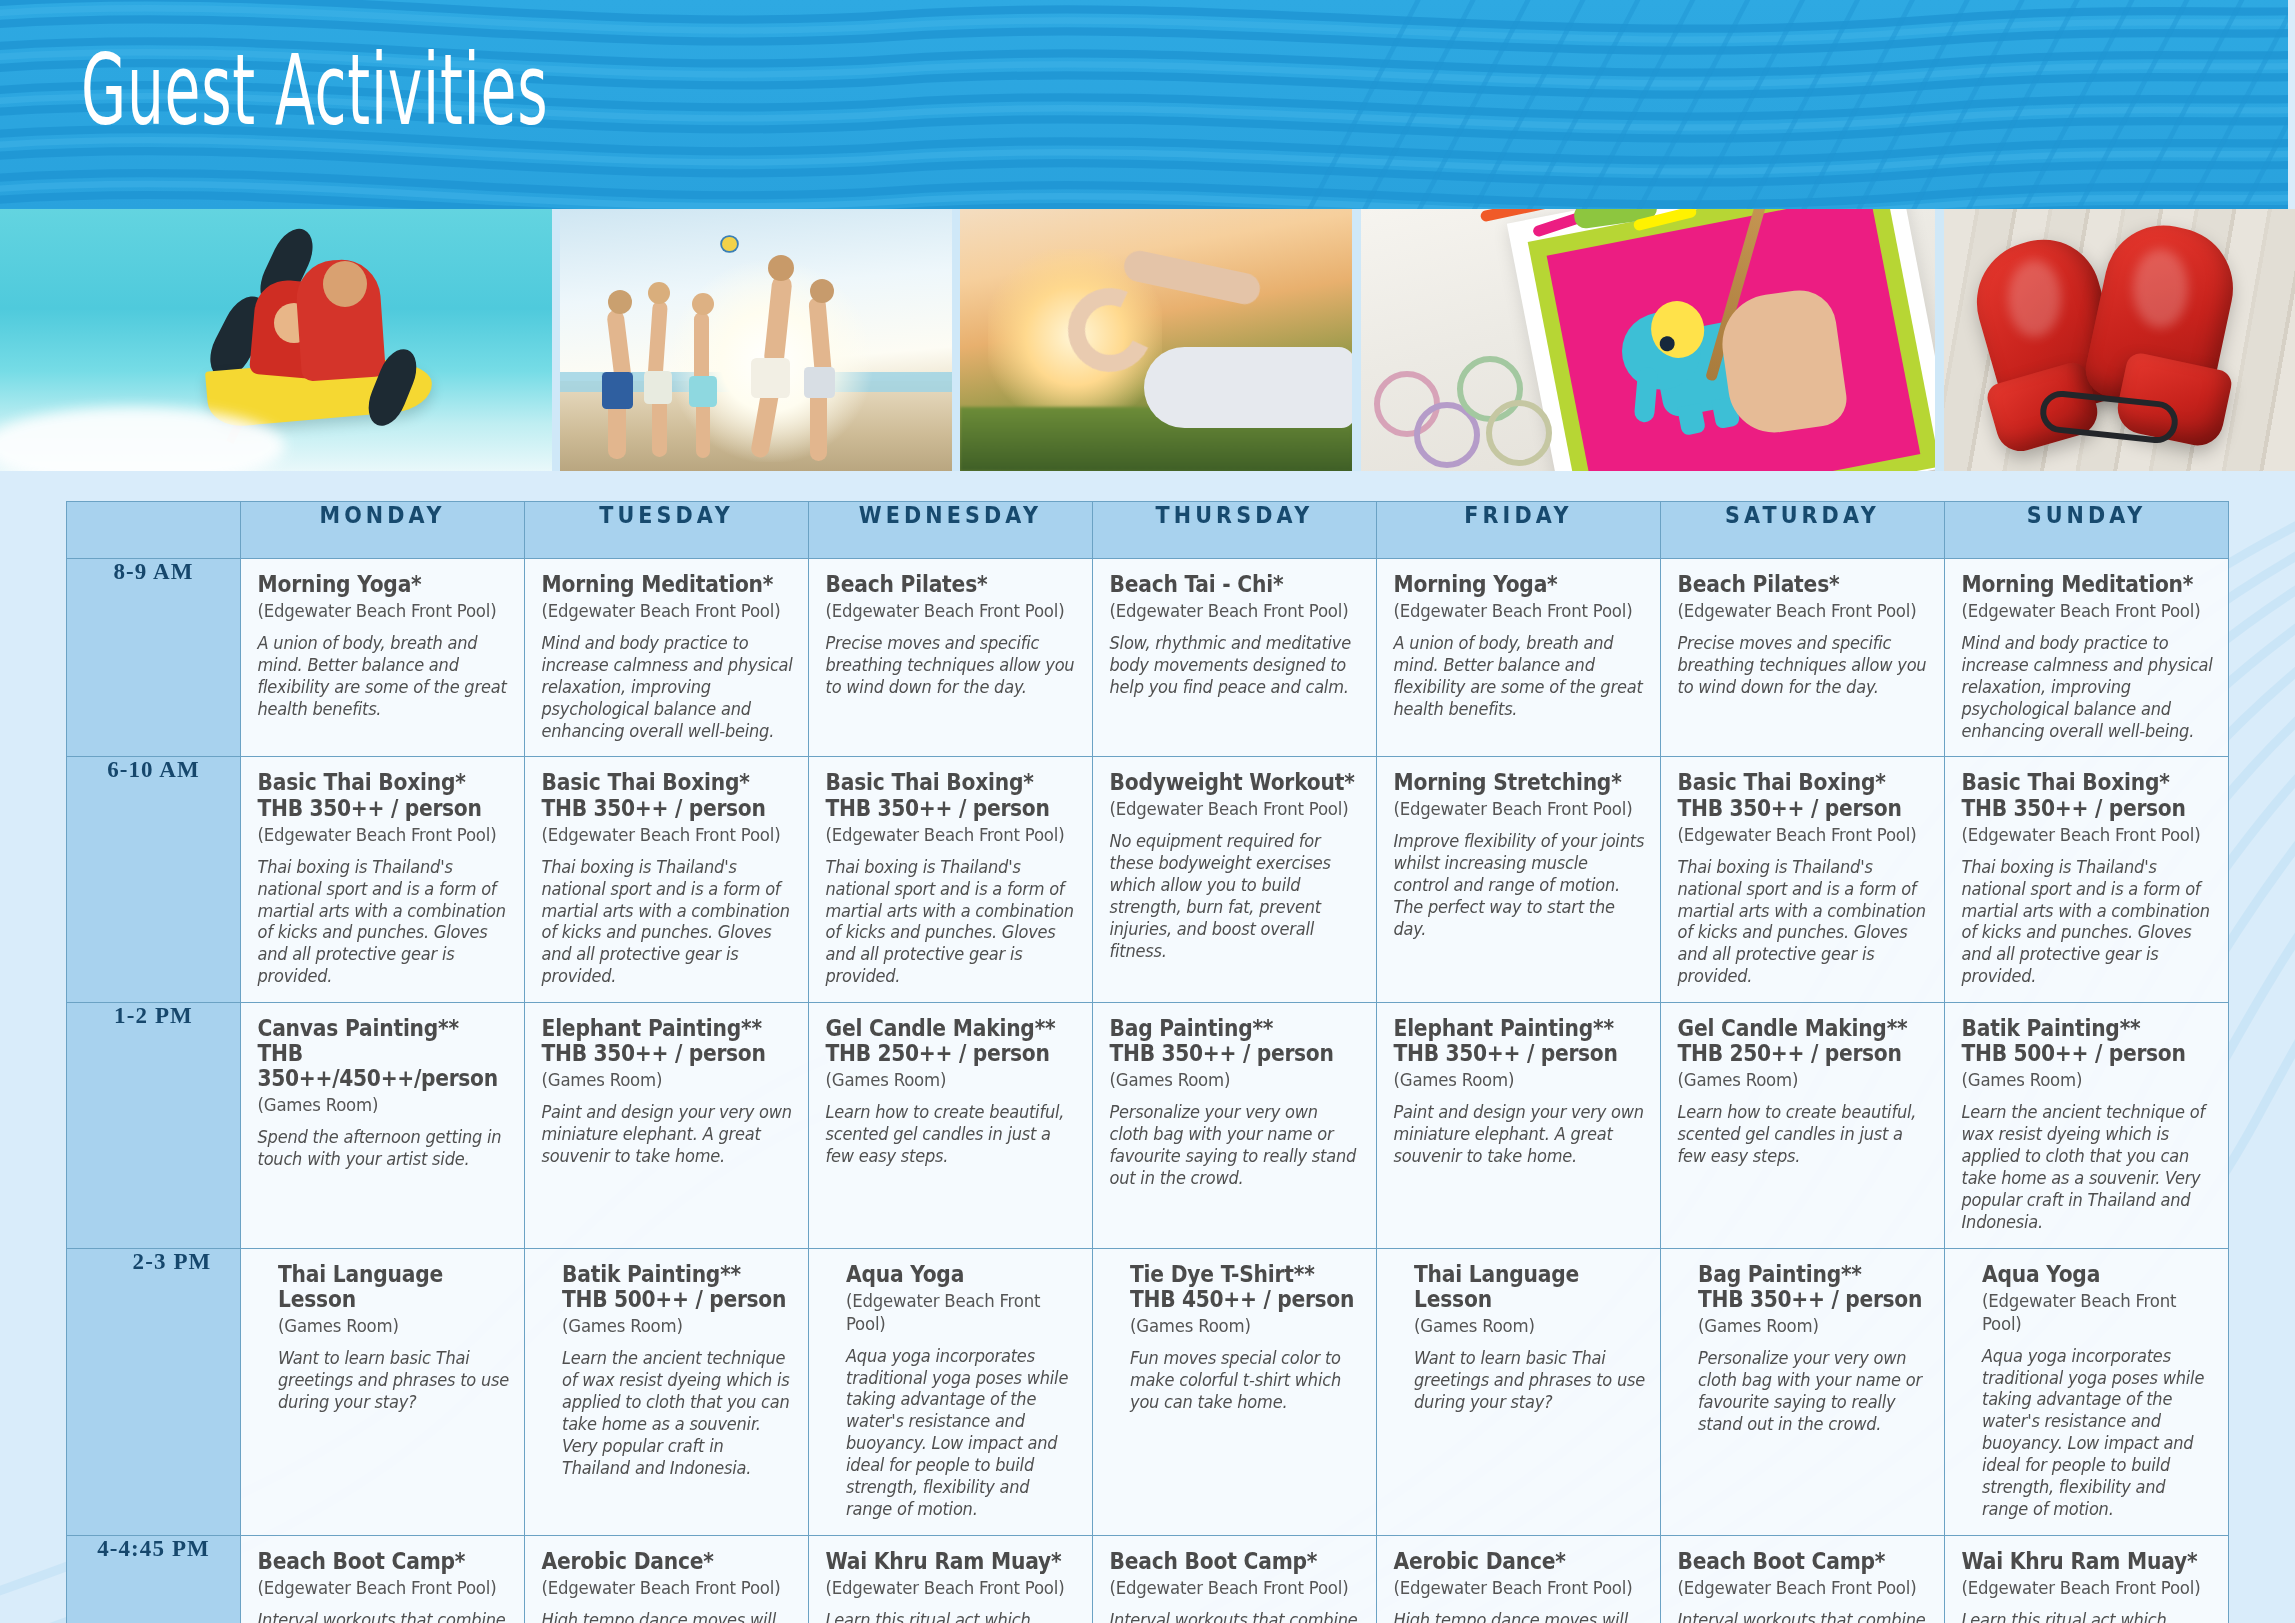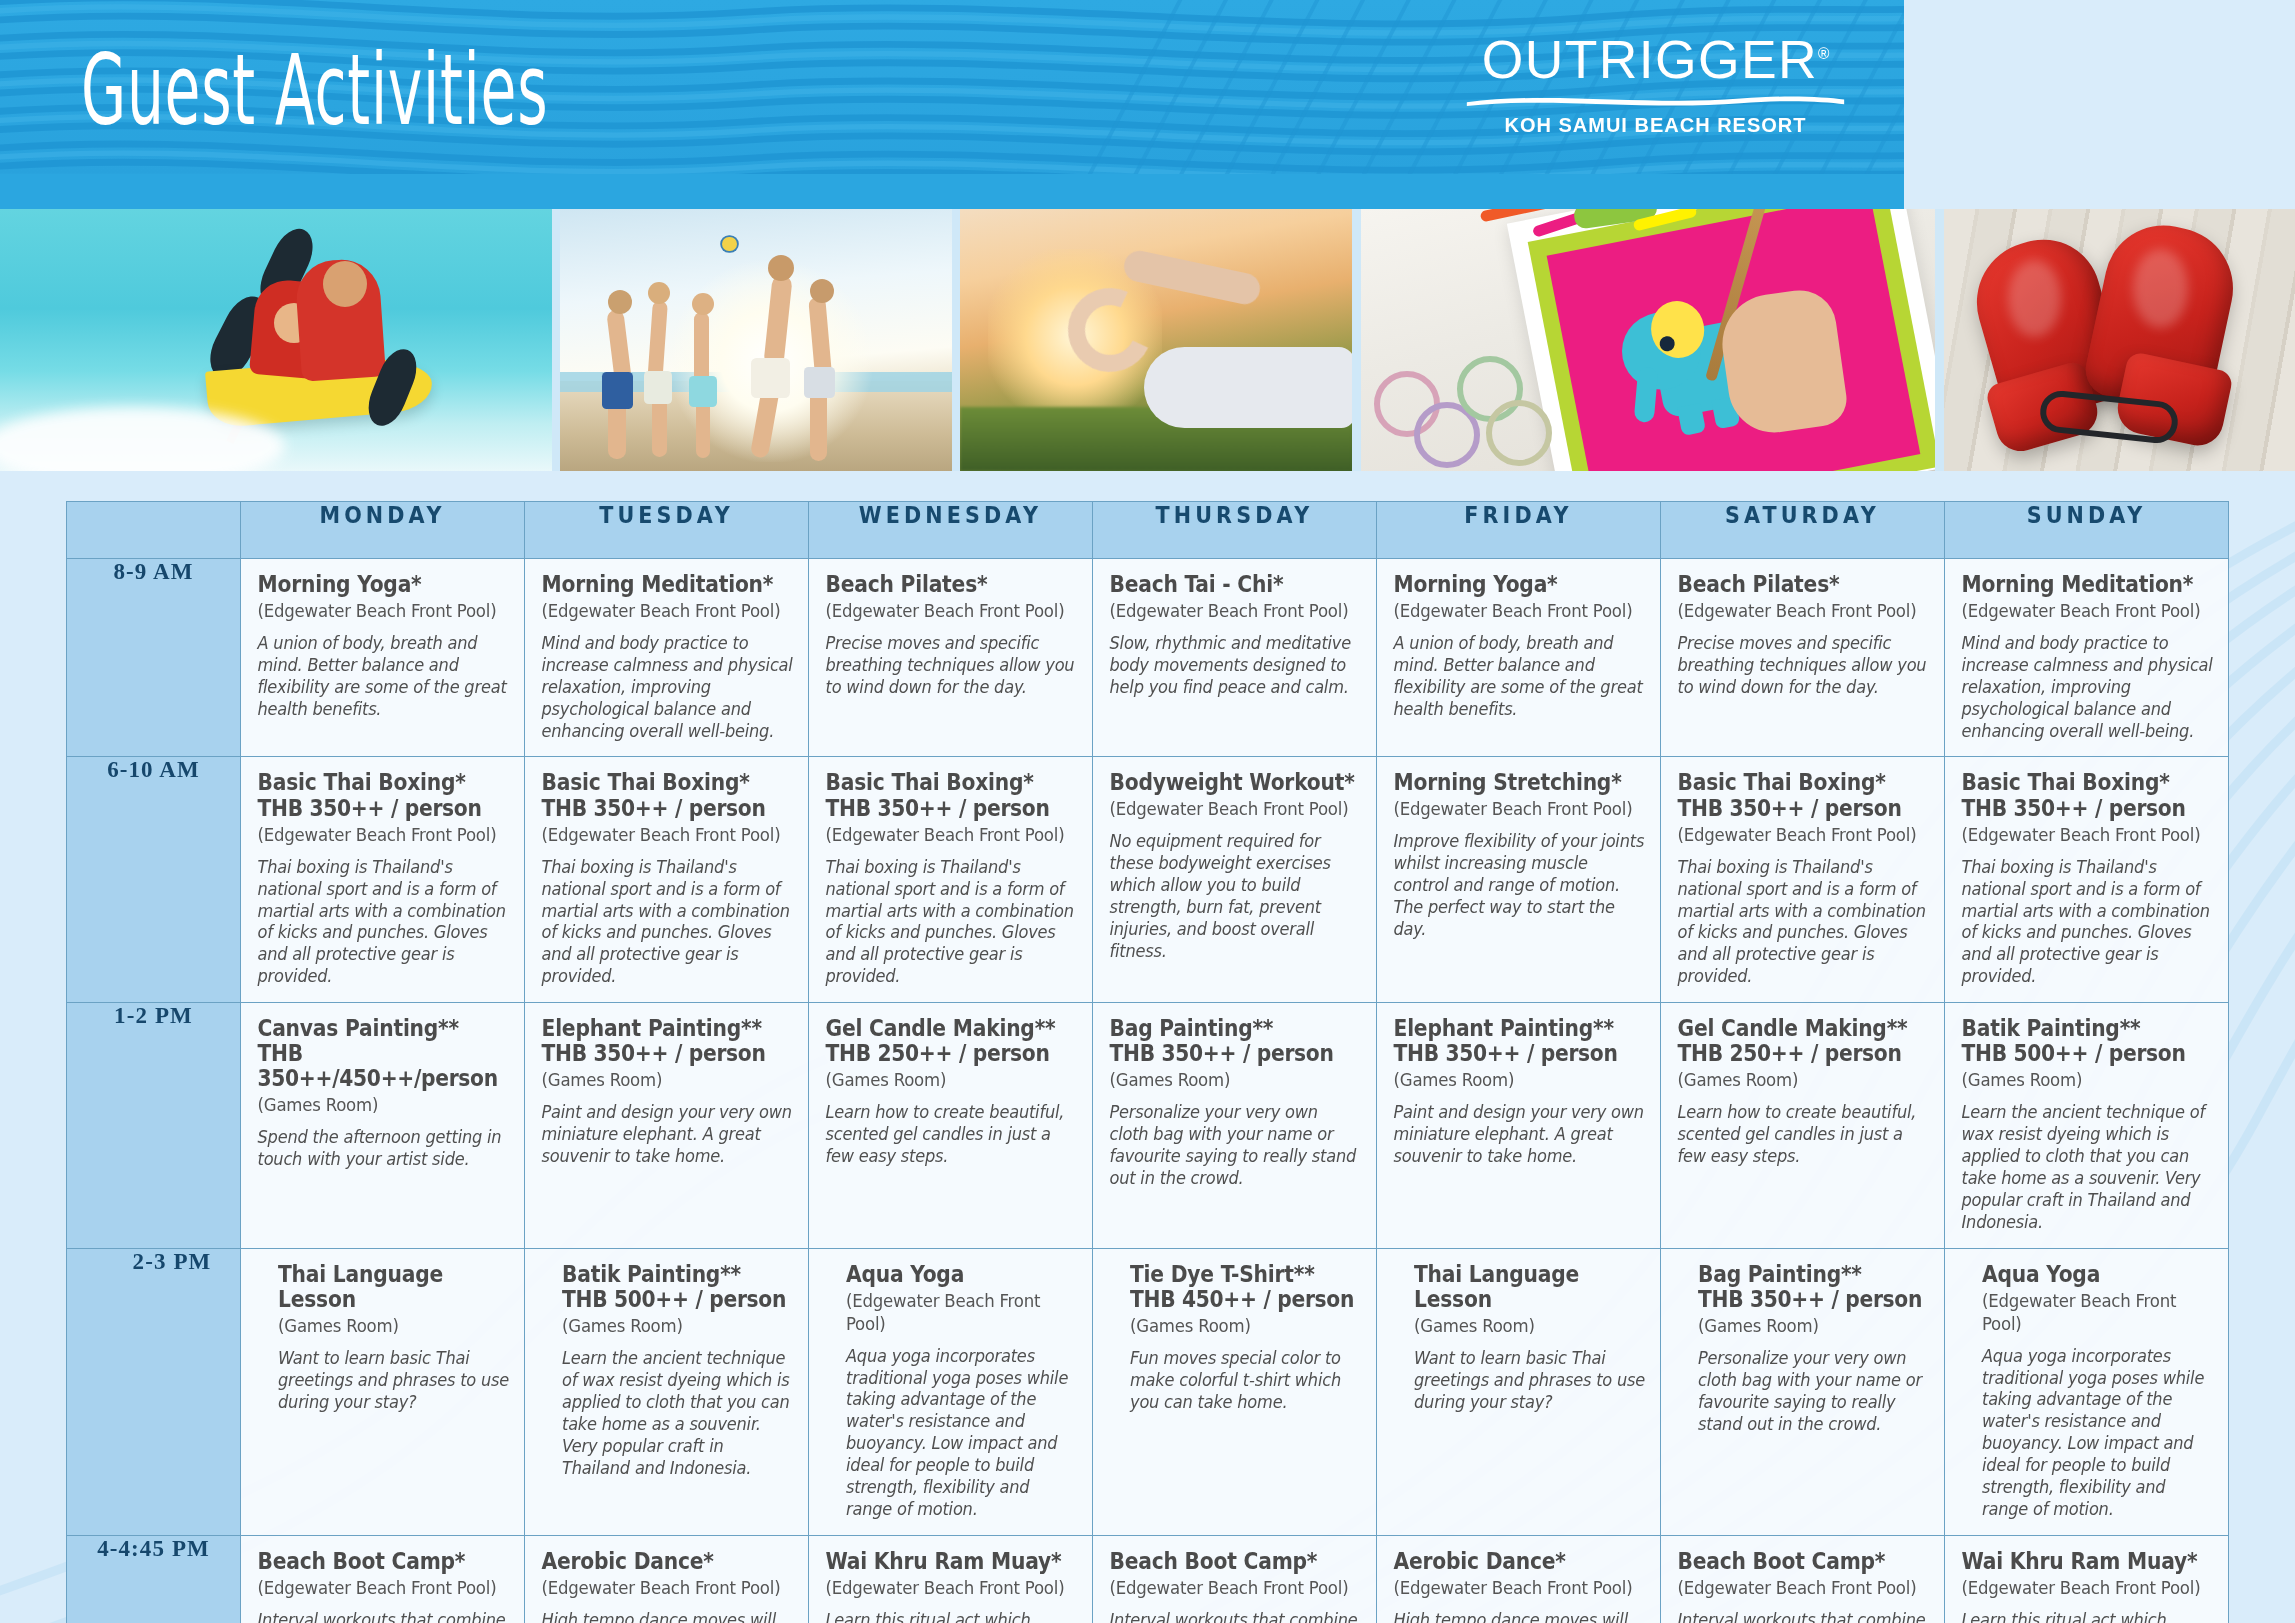--- a/index.html
+++ b/index.html
@@ -6,21 +6,21 @@
   html, body { width: 2296px; height: 1624px; }
   body {
     font-family: "Liberation Sans", sans-serif;
     background: #d9ecfa;
     overflow: hidden;
     position: relative;
   }
 
   
   .banner {
-    position: absolute; left: 0; top: 0; width: 1904px; height: 209px;
+    position: absolute; left: 0; top: 0; width: 2288px; height: 209px;
     background: #2ba6e0;
     overflow: hidden;
   }
   .banner-waves { position: absolute; inset: 0; }
   .banner-title {
     position: absolute; left: 81px; top: 33px;
     font-size: 79px;
     color: #ffffff;
     font-family: "DejaVu Sans Condensed", "Liberation Sans", sans-serif;
     font-weight: 300;
@@ -293,29 +293,20 @@
       <path d="M1560,-20 L1420,250 M1620,-20 L1480,250 M1680,-20 L1540,250 M1740,-20 L1600,250
                M1800,-20 L1660,250 M1860,-20 L1720,250 M1920,-20 L1780,250 M1980,-20 L1840,250
                M2040,-20 L1900,250 M2100,-20 L1960,250 M2160,-20 L2020,250 M2220,-20 L2080,250
                M2280,-20 L2140,250 M2340,-20 L2200,250 M2400,-20 L2260,250 M2460,-20 L2320,250
                M2520,-20 L2380,250 M2580,-20 L2440,250"></path>
     </g>
   </svg>
 
   <div class="banner-title">Guest Activities</div>
 
-  <div class="logo-block">
-    <div class="logo-word">
-      <span>OUTRIGGER</span><span class="logo-reg">®</span>
-    </div>
-    <svg class="logo-swoosh" viewBox="0 0 415 14" preserveAspectRatio="none">
-      <path d="M2,10 C90,-2 200,14 300,6 C350,2 390,4 413,7 L413,12 C390,9 350,7 300,11 C200,19 90,4 2,14 Z" fill="#ffffff"></path>
-    </svg>
-    <div class="logo-sub">KOH SAMUI BEACH RESORT</div>
-  </div>
 </div>
 
 <div class="photo-strip">
 
   <div class="photo p1">
     <div class="pd1 paddle"></div>
       <div class="ps1 pd-stick"></div>
     <div class="pd2 paddle"></div>
       <div class="ps2 pd-stick"></div>
     <div class="kayak-hull"></div>

